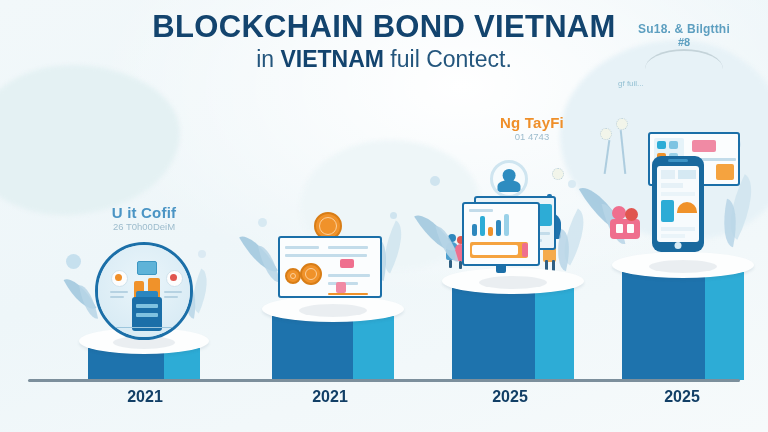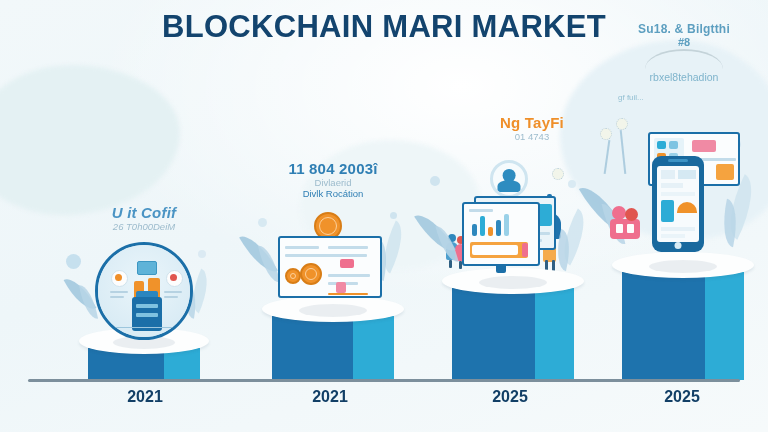--- a/index.html
+++ b/index.html
@@ -153,28 +153,30 @@
 </head>
 <body>
 
 <div id="stage">
 
   <div class="blob blob-a"></div>
   <div class="blob blob-b"></div>
   <div class="blob blob-c"></div>
 
   <div class="header">
-    <div class="title-main">BLOCKCHAIN MARI MARKET</div>
+    <div class="title-main">BLOCKCHAIN BOND VIETNAM</div>
+    <div class="title-sub">
+      <span class="light">in </span><span class="bold">VIETNAM</span><span class="light"> fuil Contect.</span>
+    </div>
   </div>
 
   <div class="tr-note">
     <div class="l1">Su18. &amp; Bilgtthi</div>
     <div class="l2">#8</div>
     <div class="arc"></div>
-    <div class="l3">rbxel8tehadion</div>
     <div class="l4">gf fuil...</div>
   </div>
 
   <div class="baseline"></div>
 
   <div class="pillar-group" style="left:88px; top:240px; width:112px; height:140px;">
 
     <div class="leaf dk" style="left:-16px; top:34px; width:16px; height:40px; transform:rotate(-28deg);"></div>
     <div class="leaf" style="left:-6px; top:44px; width:13px; height:36px; transform:rotate(-10deg);"></div>
     <div class="leaf lt" style="left:104px; top:30px; width:16px; height:42px; transform:rotate(24deg);"></div>
@@ -205,21 +207,21 @@
     <div class="podium" style="top:88px;">
       <div class="top"></div>
       <div class="shadow"></div>
     </div>
     <div class="pillar" style="top:104px; height:36px;">
       <div class="left" style="width:68%;"></div>
       <div class="right" style="width:32%;"></div>
     </div>
   </div>
 
-  <div class="pl-label" style="left:64px; top:204px;font-style:italic;">
+  <div class="pl-label" style="left:64px; top:204px;">
     <div class="t1 c-blue">U it Cofif</div>
     <div class="t3 c-gray">26 T0h00DeiM</div>
   </div>
 
   <div class="pillar-group" style="left:272px; top:214px; width:122px; height:166px;">
     <div class="leaf dk" style="left:-22px; top:16px; width:17px; height:48px; transform:rotate(-30deg);"></div>
     <div class="leaf" style="left:-10px; top:30px; width:14px; height:40px; transform:rotate(-12deg);"></div>
     <div class="leaf lt" style="left:112px; top:8px; width:18px; height:50px; transform:rotate(26deg);"></div>
     <div class="leaf" style="left:102px; top:26px; width:14px; height:40px; transform:rotate(12deg);"></div>
     <div class="dot" style="left:118px; top:-2px; width:7px; height:7px; background:#cfe4ef;"></div>
@@ -249,25 +251,20 @@
     <div class="podium" style="top:82px;">
       <div class="top"></div>
       <div class="shadow"></div>
     </div>
     <div class="pillar" style="top:98px; height:68px;">
       <div class="left" style="width:66%;"></div>
       <div class="right" style="width:34%;"></div>
     </div>
   </div>
 
-  <div class="pl-label" style="left:253px; top:160px;">
-    <div class="t1 c-blue2">11 804 2003î</div>
-    <div class="t2 c-gray">Divlaerid</div>
-    <div class="t3 c-blue2">Divlk Rocátion</div>
-  </div>
 
   <div class="pillar-group" style="left:452px; top:164px; width:122px; height:216px;">
     <div class="leaf dk" style="left:-26px; top:44px; width:18px; height:50px; transform:rotate(-32deg);"></div>
     <div class="leaf" style="left:-12px; top:60px; width:14px; height:40px; transform:rotate(-14deg);"></div>
     <div class="leaf lt" style="left:112px; top:46px; width:20px; height:54px; transform:rotate(28deg);"></div>
     <div class="leaf" style="left:104px; top:66px; width:15px; height:40px; transform:rotate(14deg);"></div>
     <div class="dot" style="left:-22px; top:12px; width:10px; height:10px; background:#cfe4ef;"></div>
     <div class="dot" style="left:116px; top:16px; width:8px; height:8px; background:#d9eaf3;"></div>
     <div class="dand" style="left:100px; top:4px;">
       <div class="ball"></div>

